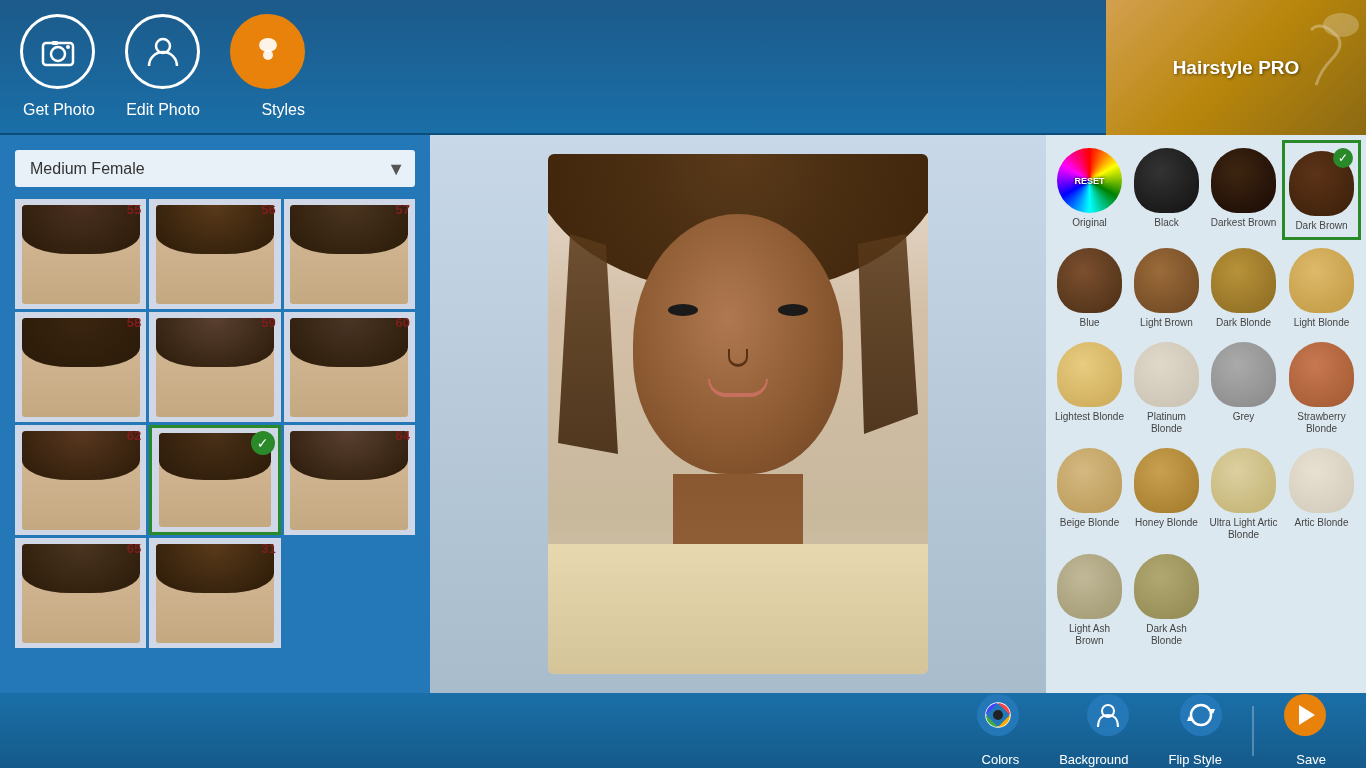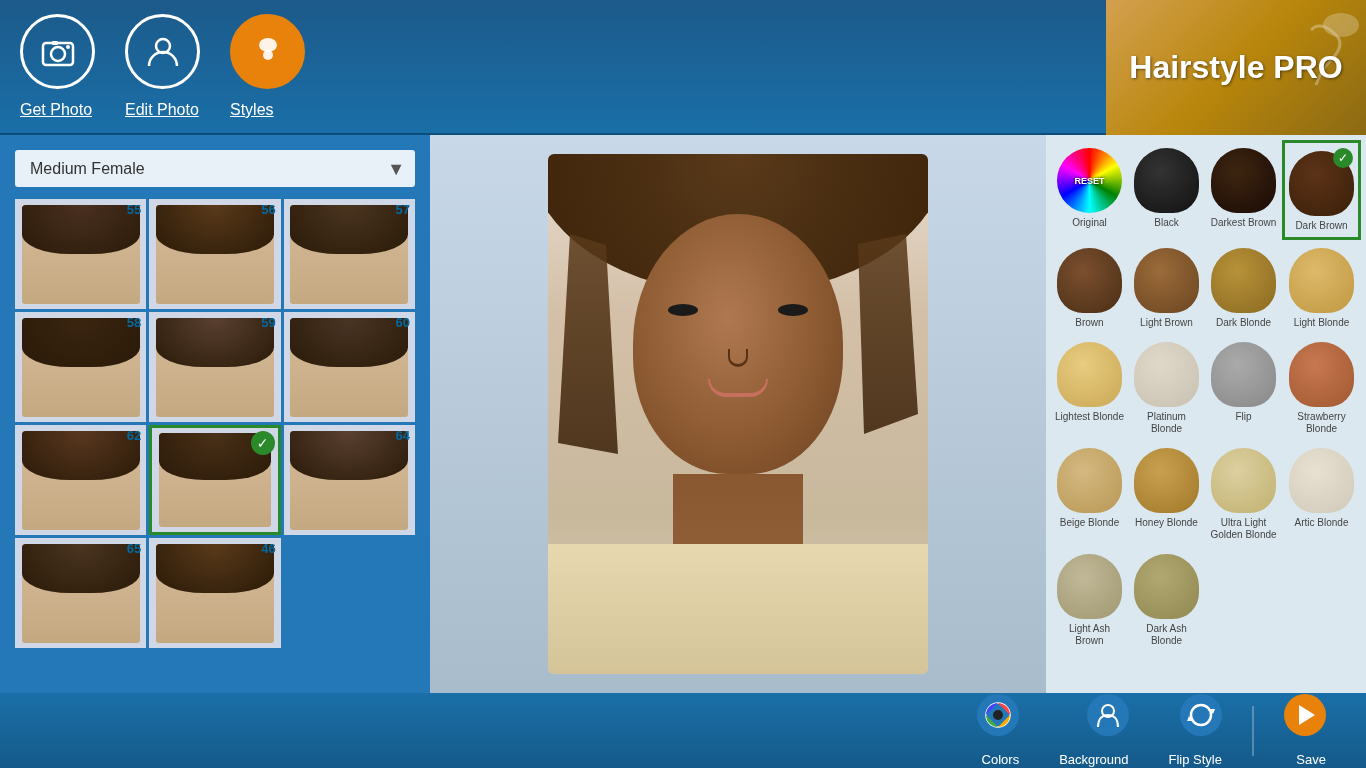--- a/index.html
+++ b/index.html
@@ -26,25 +26,24 @@
 
     .nav-items {
       display: flex;
       gap: 30px;
       align-items: center;
     }
 
     .nav-item {
       display: flex;
       flex-direction: column;
-      align-items: flex-start;
+      align-items: flex-end;
       cursor: pointer;
       color: white;
       gap: 12px;
-      text-decoration: underline;
     }
 
     .nav-item .icon-circle {
       width: 75px;
       height: 75px;
       border-radius: 50%;
       border: 3px solid white;
       display: flex;
       align-items: center;
       justify-content: center;
@@ -74,21 +73,21 @@
       width: 260px;
       height: 135px;
       background: linear-gradient(135deg, #d4a050 0%, #b8860b 50%, #8b6914 100%);
       display: flex;
       align-items: center;
       justify-content: center;
       overflow: hidden;
     }
 
     .logo-text {
-      font-size: 32px;
+      font-size: 19px;
       font-weight: bold;
       color: white;
       text-shadow: 1px 1px 3px rgba(0,0,0,0.5);
       z-index: 2;
     }
 
     
     .left-panel {
       width: 430px;
       background: #2478b8;
@@ -145,21 +144,21 @@
       display: flex;
       align-items: center;
       justify-content: center;
     }
 
     .style-item .num {
       position: absolute;
       top: 3px;
       right: 5px;
       font-size: 13px;
-      color: #0369a1;
+      color: #7f1d1d;
       font-weight: bold;
       z-index: 2;
     }
 
     .style-item.selected {
       border: 3px solid #2a8a2a;
     }
 
     .style-item .check-badge {
       position: absolute;
@@ -487,21 +486,21 @@
             <div class="thumb-hair" style="background: radial-gradient(at 50% 0%, rgb(90, 64, 48) 0%, rgb(42, 26, 8) 100%);"></div>
           </div>
         </div>
         <div class="style-item">
           <span class="num">65</span>
           <div class="thumb-face">
             <div class="thumb-hair" style="background: radial-gradient(at 50% 0%, rgb(74, 53, 32) 0%, rgb(42, 26, 8) 100%);"></div>
           </div>
         </div>
         <div class="style-item">
-          <span class="num">46</span>
+          <span class="num">31</span>
           <div class="thumb-face">
             <div class="thumb-hair" style="background: radial-gradient(at 50% 0%, rgb(90, 58, 26) 0%, rgb(42, 26, 8) 100%);"></div>
           </div>
         </div>
       </div>
   </div>
 
   <div class="center-panel">
     <div class="main-photo">
 
@@ -545,21 +544,21 @@
           <div class="swatch-img swatch-darkest-brown"></div>
           <span class="swatch-label">Darkest Brown</span>
         </div>
         <div class="color-swatch selected">
           <div class="swatch-img swatch-dark-brown"></div>
           <span class="swatch-label">Dark Brown</span>
           <div class="check-overlay">✓</div>
         </div>
         <div class="color-swatch">
           <div class="swatch-img swatch-brown"></div>
-          <span class="swatch-label">Brown</span>
+          <span class="swatch-label">Blue</span>
         </div>
         <div class="color-swatch">
           <div class="swatch-img swatch-light-brown"></div>
           <span class="swatch-label">Light Brown</span>
         </div>
         <div class="color-swatch">
           <div class="swatch-img swatch-dark-blonde"></div>
           <span class="swatch-label">Dark Blonde</span>
         </div>
         <div class="color-swatch">
@@ -569,37 +568,37 @@
         <div class="color-swatch">
           <div class="swatch-img swatch-lightest-blonde"></div>
           <span class="swatch-label">Lightest Blonde</span>
         </div>
         <div class="color-swatch">
           <div class="swatch-img swatch-platinum"></div>
           <span class="swatch-label">Platinum Blonde</span>
         </div>
         <div class="color-swatch">
           <div class="swatch-img swatch-grey"></div>
-          <span class="swatch-label">Flip</span>
+          <span class="swatch-label">Grey</span>
         </div>
         <div class="color-swatch">
           <div class="swatch-img swatch-strawberry"></div>
           <span class="swatch-label">Strawberry Blonde</span>
         </div>
         <div class="color-swatch">
           <div class="swatch-img swatch-beige"></div>
           <span class="swatch-label">Beige Blonde</span>
         </div>
         <div class="color-swatch">
           <div class="swatch-img swatch-honey"></div>
           <span class="swatch-label">Honey Blonde</span>
         </div>
         <div class="color-swatch">
           <div class="swatch-img swatch-ultra-light"></div>
-          <span class="swatch-label">Ultra Light Golden Blonde</span>
+          <span class="swatch-label">Ultra Light Artic Blonde</span>
         </div>
         <div class="color-swatch">
           <div class="swatch-img swatch-artic"></div>
           <span class="swatch-label">Artic Blonde</span>
         </div>
         <div class="color-swatch">
           <div class="swatch-img swatch-light-ash"></div>
           <span class="swatch-label">Light Ash Brown</span>
         </div>
         <div class="color-swatch">

